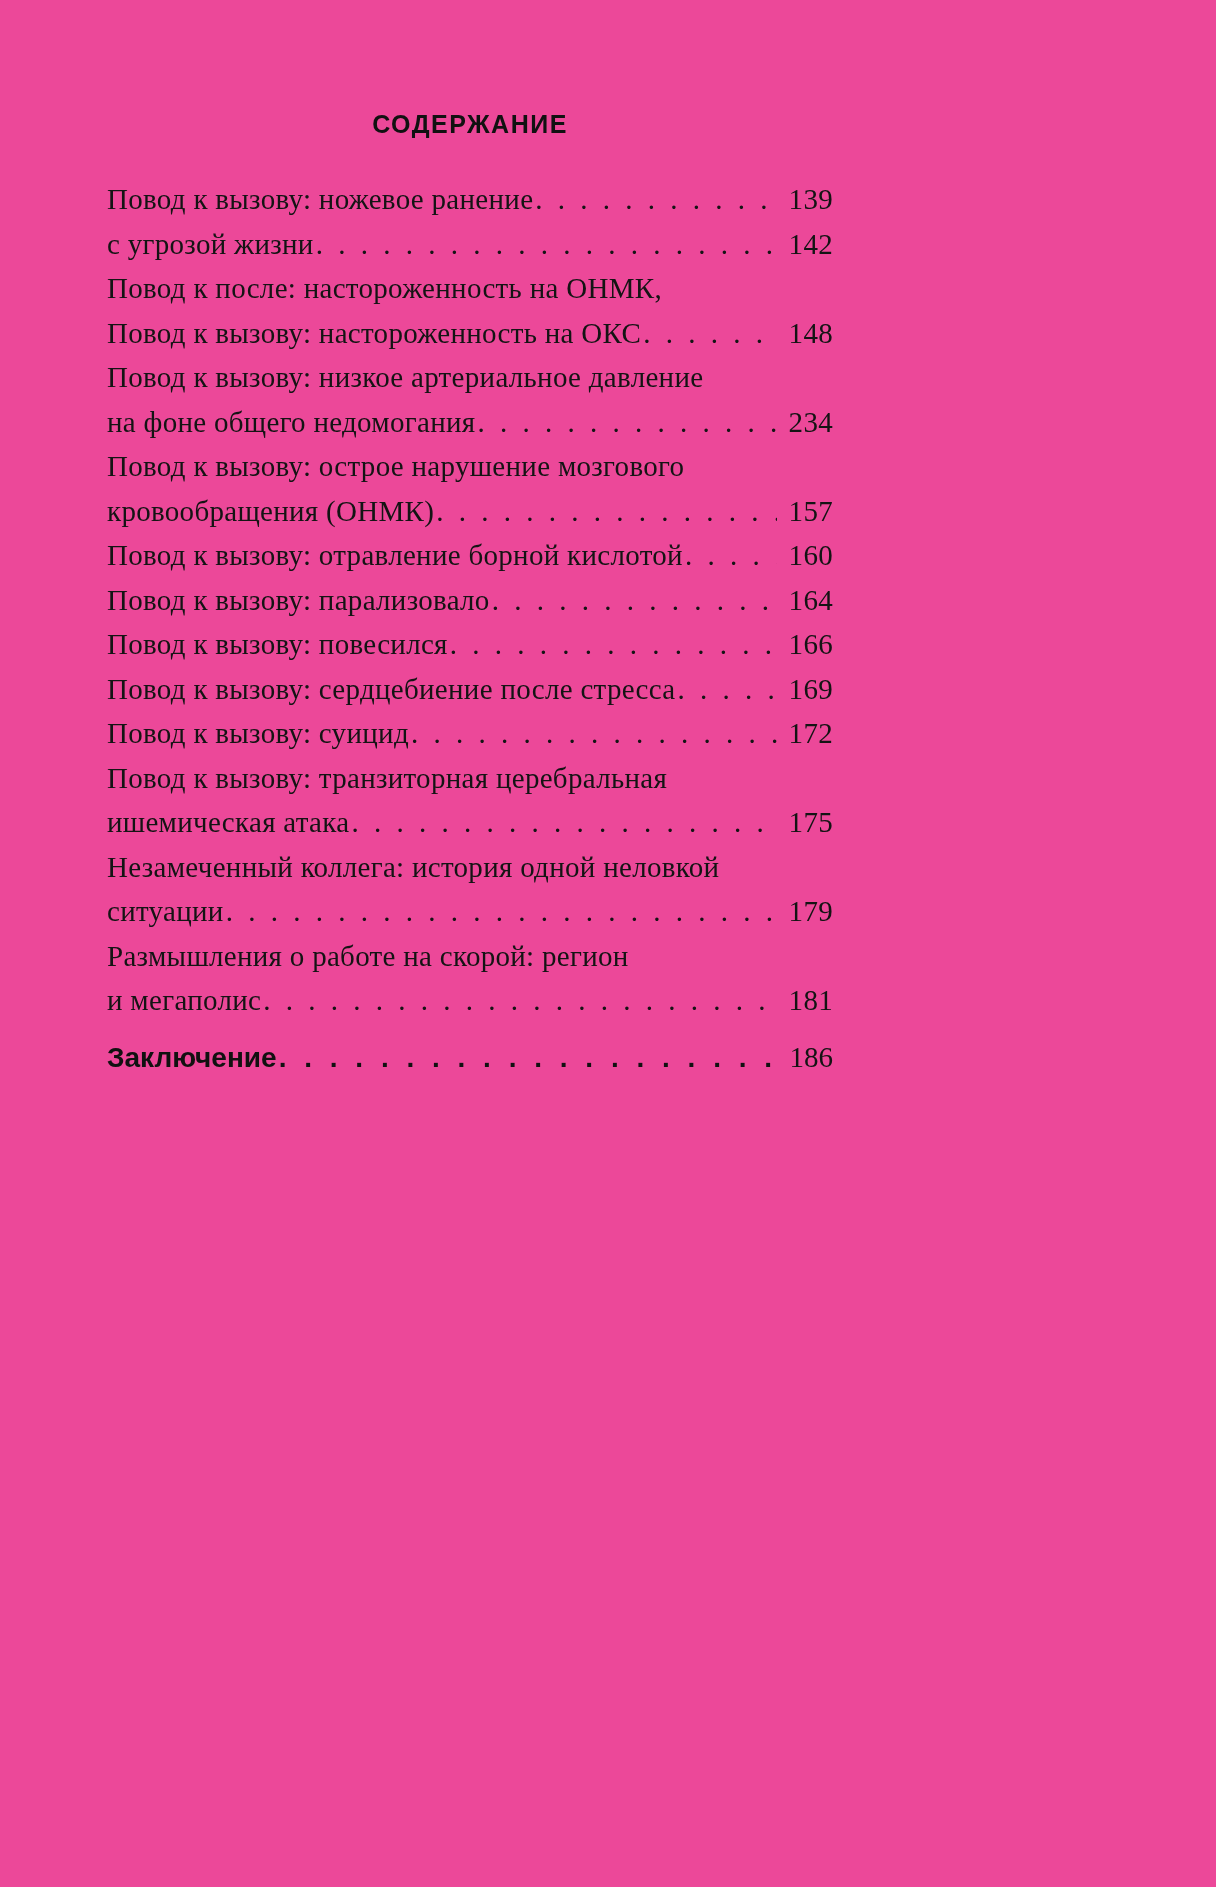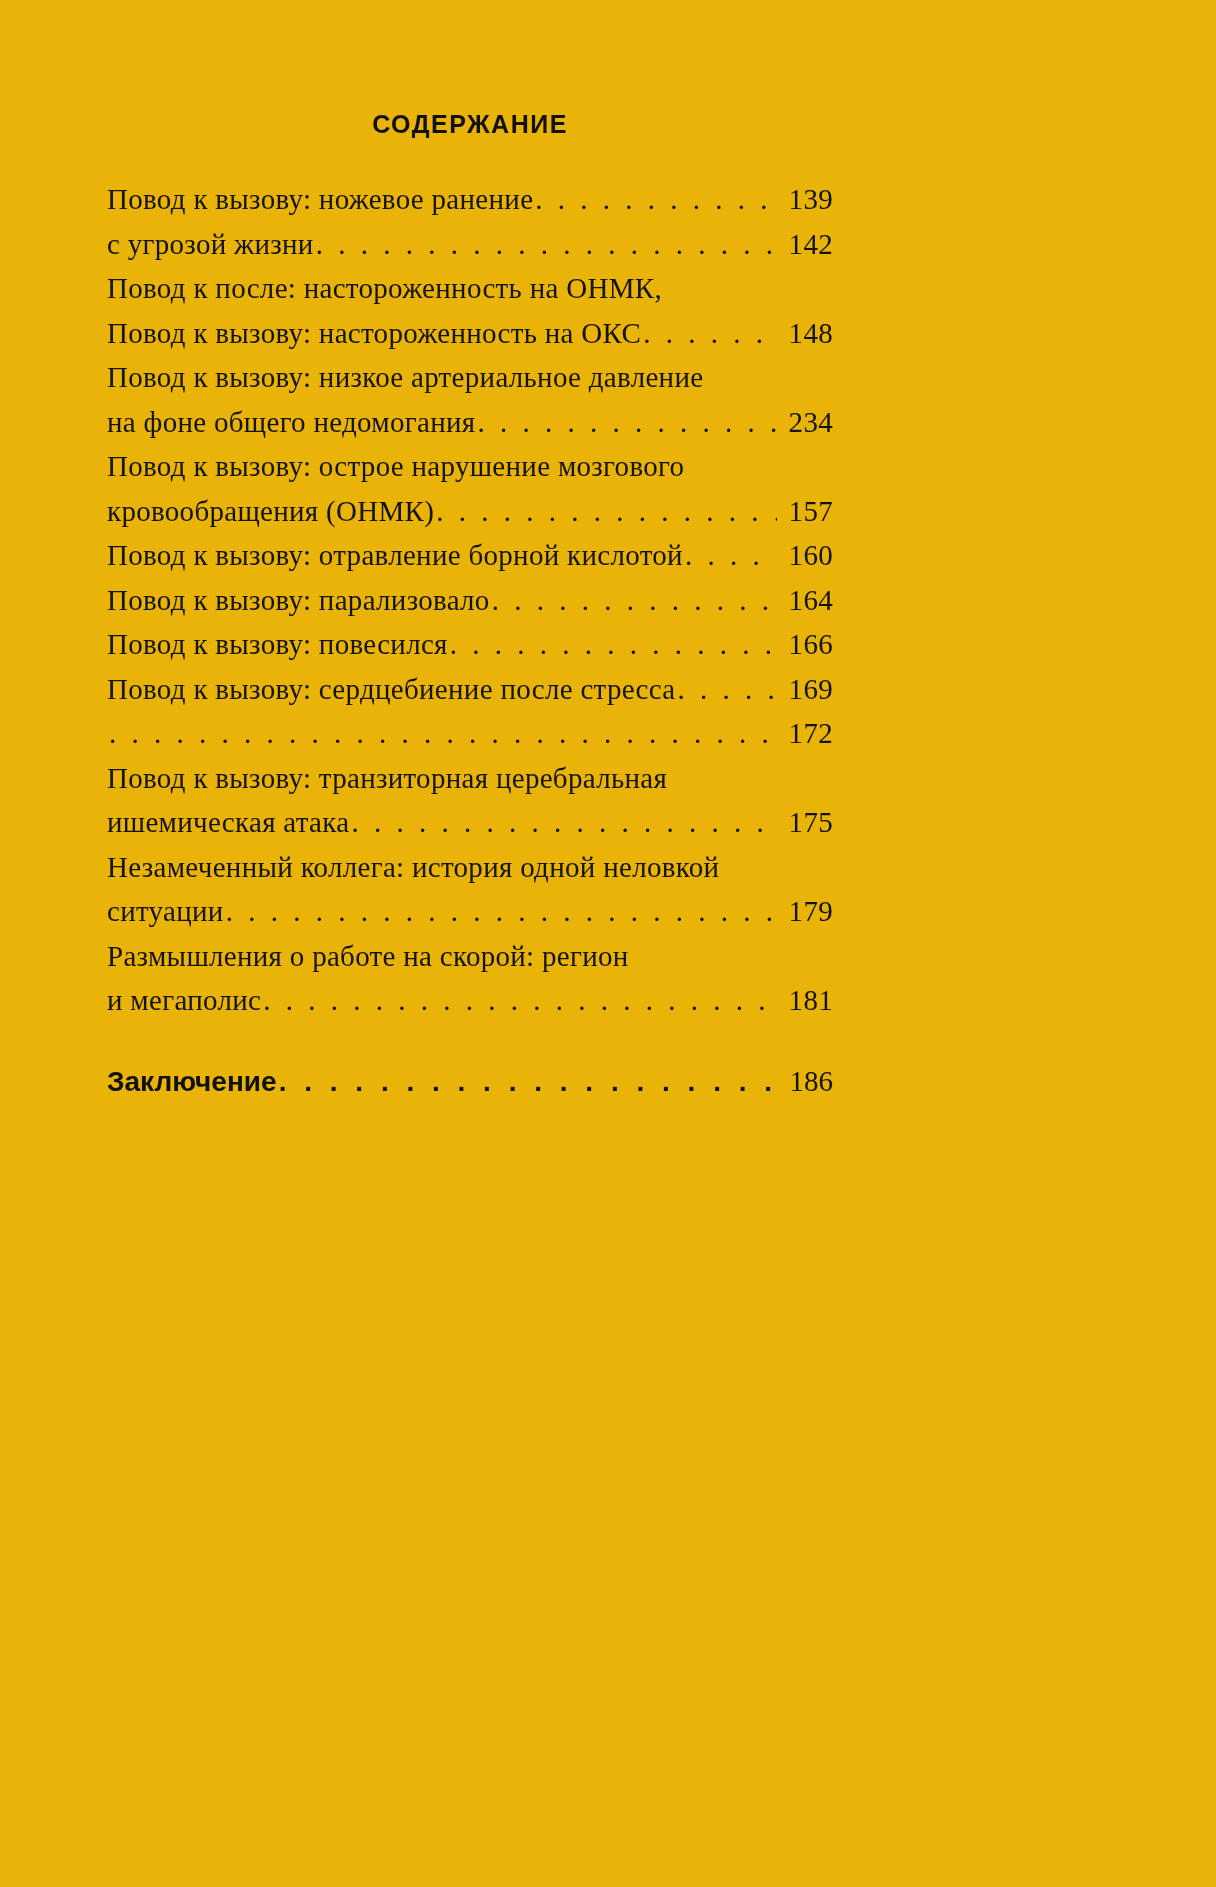--- a/index.html
+++ b/index.html
@@ -5,21 +5,21 @@
   * { box-sizing: border-box; }
   html, body {
     margin: 0;
     padding: 0;
     background: #ffffff;
   }
   .page {
     position: relative;
     width: 1216px;
     height: 1887px;
-    background: #eab308;
+    background: #ec4899;
     color: #141414;
     font-family: "Liberation Serif", serif;
     overflow: hidden;
   }
   .content {
     position: absolute;
     left: 107px;
     top: 110px;
     width: 726px;
   }
@@ -58,21 +58,21 @@
   }
   .page-num {
     flex: 0 0 auto;
     white-space: nowrap;
     text-align: right;
     min-width: 52px;
     font-family: Liberation Serif, serif;
     font-weight: normal;
   }
   .conclusion {
-    margin-top: 36px;
+    margin-top: 12px;
     font-family: "Liberation Sans", sans-serif;
     font-weight: bold;
     font-size: 28px;
     line-height: 44.5px;
     display: flex;
     align-items: baseline;
     color: #111111;
   }
   .conclusion .leader::after {
     letter-spacing: 5px;
@@ -132,20 +132,21 @@
           <span class="line-text">Повод к вызову: повесился</span>
           <span class="leader"></span>
           <span class="page-num">166</span>
         </div>
         <div class="entry-line last-line">
           <span class="line-text">Повод к вызову: сердцебиение после стресса</span>
           <span class="leader"></span>
           <span class="page-num">169</span>
         </div>
         <div class="entry-line last-line">
+          <span class="line-text">Повод к вызову: суицид</span>
           <span class="leader"></span>
           <span class="page-num">172</span>
         </div>
         <div class="entry-line">Повод к вызову: транзиторная церебральная</div>
         <div class="entry-line last-line">
           <span class="line-text">ишемическая атака</span>
           <span class="leader"></span>
           <span class="page-num">175</span>
         </div>
         <div class="entry-line">Незамеченный коллега: история одной неловкой</div>

